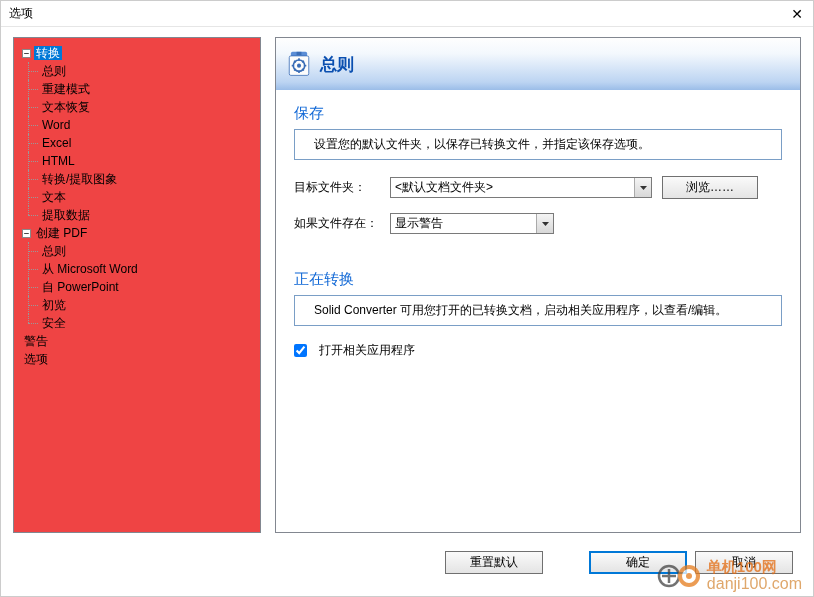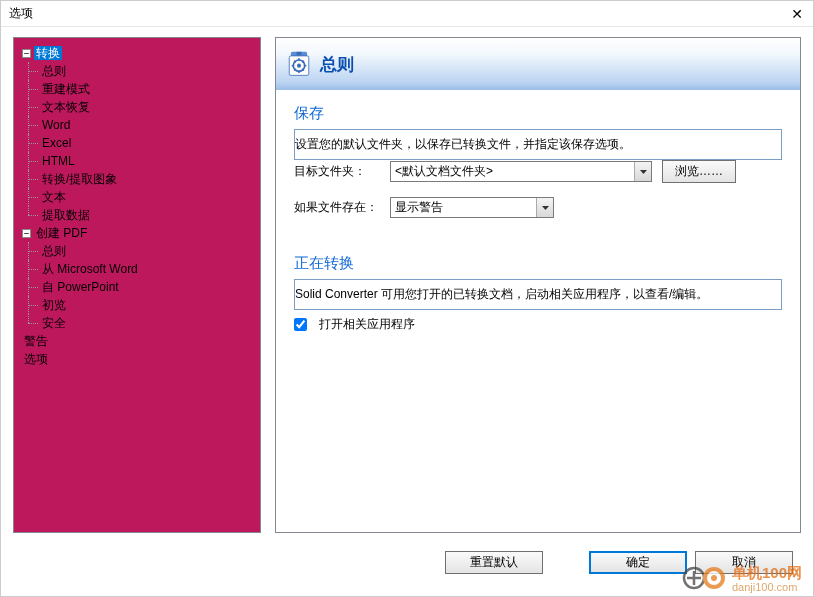--- a/index.html
+++ b/index.html
@@ -31,21 +31,21 @@
 }
 .content {
   display: flex;
   padding: 10px 12px 8px 12px;
   gap: 14px;
   height: 514px;
 }
 .tree-panel {
   width: 248px;
   border: 1px solid #828790;
-  background: #be185d;
+  background: #ef4444;
   padding: 6px 4px;
   overflow: auto;
   font-size: 12px;
 }
 .tree ul { list-style: none; margin: 0; padding-left: 18px; }
 .tree > ul { padding-left: 4px; }
 .tree li { position: relative; line-height: 18px; white-space: nowrap; }
 .tree li::before {
   content: "";
   position: absolute;
@@ -94,23 +94,23 @@
   align-items: center;
   padding-left: 10px;
   gap: 8px;
 }
 .gear-svg { width: 26px; height: 26px; }
 .header-title { color: #0a4fb0; font-size: 17px; font-weight: bold; }
 .right-body { padding: 14px 18px; }
 .group-title { color: #1168d6; font-size: 15px; margin-bottom: 6px; }
 .desc-box {
   border: 1px solid #7a9ec6;
-  padding: 6px 0;
-  font-size: 12px;
-  margin-bottom: 0;
+  padding: 6px 19px;
+  font-size: 12px;
+  margin-bottom: 16px;
 }
 .form-row { display: flex; align-items: center; gap: 10px; margin-bottom: 14px; }
 .form-label { width: 86px; font-size: 12px; }
 .combo {
   border: 1px solid #7a7a7a;
   height: 21px;
   background: #fff;
   display: flex;
   align-items: center;
   font-size: 12px;
@@ -124,21 +124,21 @@
   display: flex;
   align-items: center;
   justify-content: center;
   cursor: pointer;
 }
 .combo-btn svg { width: 7px; height: 4px; }
 .btn {
   border: 1px solid #707070;
   background: linear-gradient(#fafafa,#e4e4e4);
   height: 23px;
-  padding: 0 12px;
+  padding: 0 23px;
   font-size: 12px;
   display: inline-flex;
   align-items: center;
   cursor: pointer;
 }
 .btn.default { border: 2px solid #0078d7; padding: 0 11px; }
 .check-row { display: flex; align-items: center; gap: 12px; font-size: 12px; margin-top: 6px;}
 .check-row input { margin: 0; }
 .spacer { height: 22px; }
 .footer {
@@ -154,21 +154,21 @@
   position: absolute;
   right: 12px;
   bottom: 4px;
   display: flex;
   align-items: center;
   gap: 6px;
   opacity: 0.75;
   pointer-events: none;
 }
 .wm-text { color: #e36b10; font-size: 15px; font-weight: bold; }
-.wm-sub { color: #d58a3a; font-size: 11px; display:block; margin-top:-2px;}
+.wm-sub { color: #d58a3a; font-size: 16px; display:block; margin-top:-2px;}
 </style>
 </head>
 <body>
 
 <div class="titlebar">
   <span class="title-text">选项</span>
   <span class="close-x">✕</span>
 </div>
 
 <div class="content">

